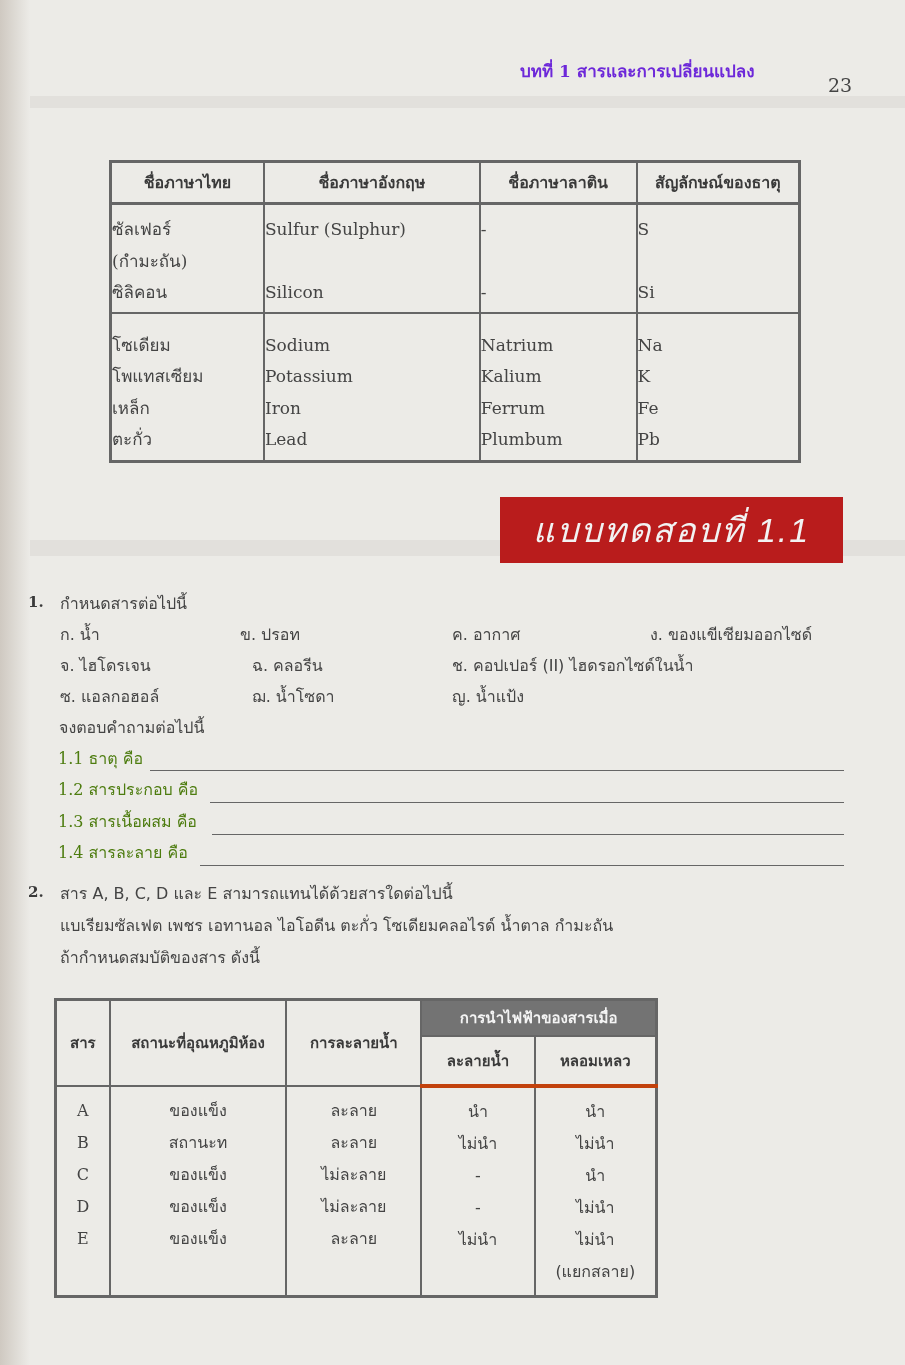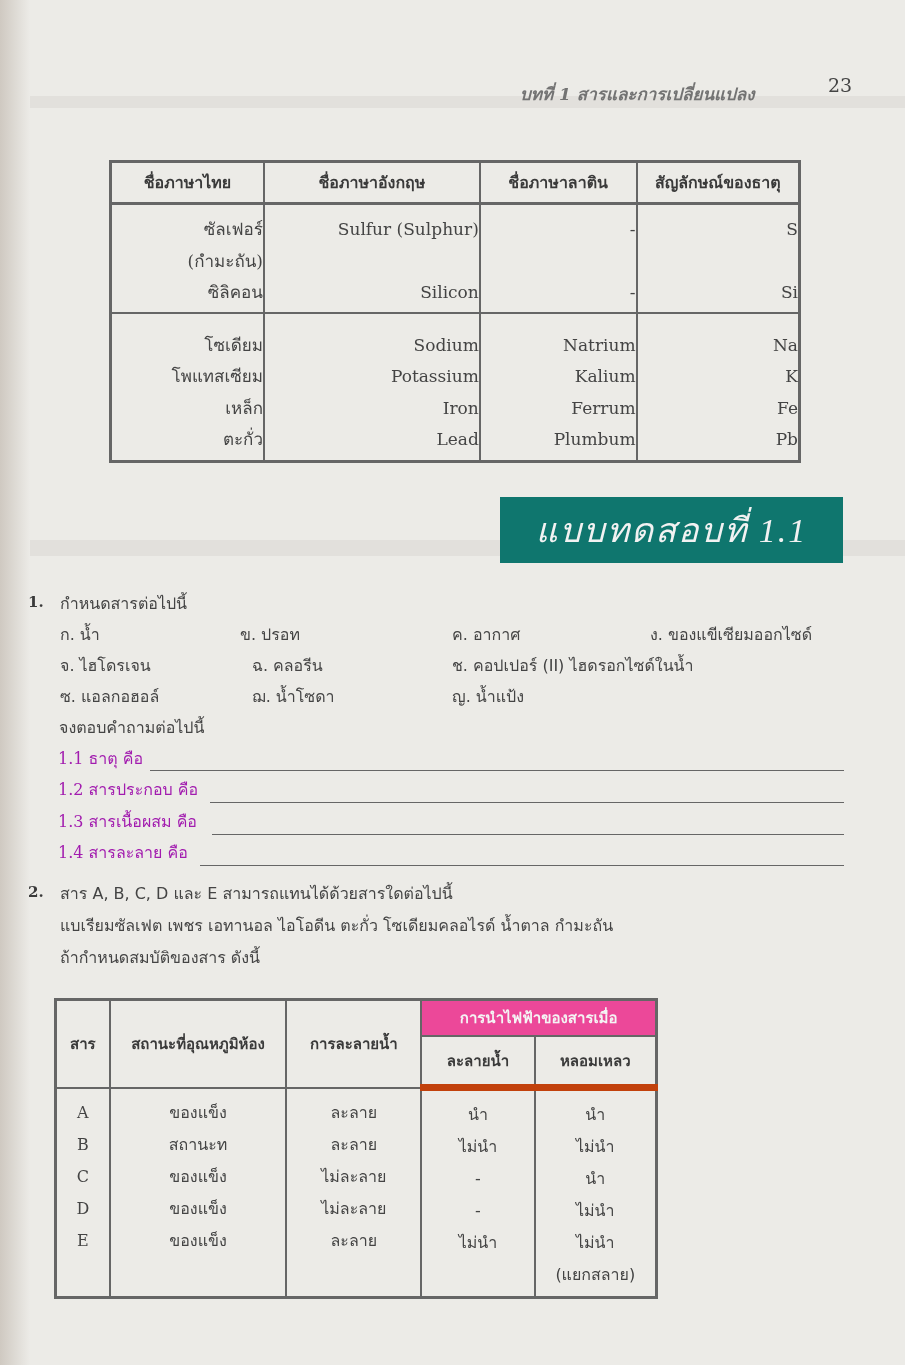--- a/index.html
+++ b/index.html
@@ -9,67 +9,67 @@
     font-family: "DejaVu Serif", "Liberation Serif", serif;
     color: #3a3a3a;
   }
   .page-shade {
     position: absolute; left: 0; top: 0; width: 30px; height: 1365px;
     background: linear-gradient(to right, #cfc9c1, #ecebe7);
   }
   .band { position: absolute; left: 30px; width: 875px; height: 12px; background: #e2e0dc; }
 
   .running-head {
-    position: absolute; top: 80px; left: 520px; font-size: 17px; font-weight: bold; color: #737373; font-style: italic;
+    position: absolute; top: 57px; left: 520px; font-size: 17px; font-weight: bold; color: #6d28d9;
   }
   .page-num { position: absolute; top: 74px; left: 828px; font-size: 19px; color: #444; }
 
   table { border-collapse: collapse; }
 
   
   .t1 { position: absolute; left: 76px; top: 160px; width: 692px; border: 3px solid #666; margin-left: 33px; }
   .t1 th {
     height: 37px; font-size: 16px; font-weight: bold; color: #3a3a3a;
     border: 2px solid #666; border-bottom: 3px solid #666; text-align: center;
     font-family: "DejaVu Sans", sans-serif;
   }
   .t1 td {
-    font-size: 17px; text-align: right; vertical-align: top;
+    font-size: 17px; text-align: left; vertical-align: top;
     border-left: 2px solid #666; border-right: 2px solid #666;
     line-height: 31.5px; padding: 0; color: #444;
   }
   .t1 tr.grp1 td { padding-top: 9px; padding-bottom: 3px; border-bottom: 2px solid #666; }
   .t1 tr.grp2 td { padding-top: 16px; padding-bottom: 4px; }
   .t1 .col1 { width: 150px; }
   .t1 .col2 { width: 214px; }
   .t1 .col3 { width: 154px; }
   .t1 .col4 { width: 160px; }
   .cell-line { display: block; }
 
   
   .banner {
     position: absolute; left: 500px; top: 497px; width: 343px; height: 66px;
-    background: #0f766e; color: #f2f2f2;
-    font-family: Liberation Serif, serif; font-style: italic; font-size: 34px;
+    background: #b91c1c; color: #f2f2f2;
+    font-family: Liberation Sans, sans-serif; font-style: italic; font-size: 34px;
     display: flex; align-items: center; justify-content: center; letter-spacing: 2px;
   }
   .q-num { position: absolute; font-weight: bold; font-size: 15px; }
   .item { position: absolute; font-size: 16px; color: #444; font-family: "DejaVu Sans", sans-serif; }
   .blank-line { position: absolute; height: 0; border-top: 1.5px solid #666; }
-  .sub-q { position: absolute; font-size: 16px; color: #a21caf; }
+  .sub-q { position: absolute; font-size: 16px; color: #4d7c0f; }
 
   
   .t2 { position: absolute; left: 54px; top: 998px; width: 604px; border: 3px solid #666; }
   .t2 th {
     font-family: "DejaVu Sans", sans-serif; font-weight: bold; font-size: 15px; color: #3a3a3a;
     border: 2px solid #666; text-align: center; padding: 0;
   }
-  .t2 th.dark { background: #ec4899; color: #f4f4f4; height: 34px; }
+  .t2 th.dark { background: #737373; color: #f4f4f4; height: 34px; }
   .t2 th.sub { height: 47px; }
-  .t2 tr.head-row2 th { border-bottom: 7px solid #c2410c; }
+  .t2 tr.head-row2 th { border-bottom: 4px solid #c2410c; }
   .t2 td {
     font-size: 16px; text-align: center; vertical-align: top; line-height: 32px; padding: 0;
     border-left: 2px solid #666; border-right: 2px solid #666; color: #444;
     font-family: "DejaVu Sans", sans-serif;
   }
   .t2 td.letter { font-family: "DejaVu Serif", serif; }
   .t2 tbody td { padding-top: 8px; padding-bottom: 4px; }
 </style>
 </head>
 <body>

